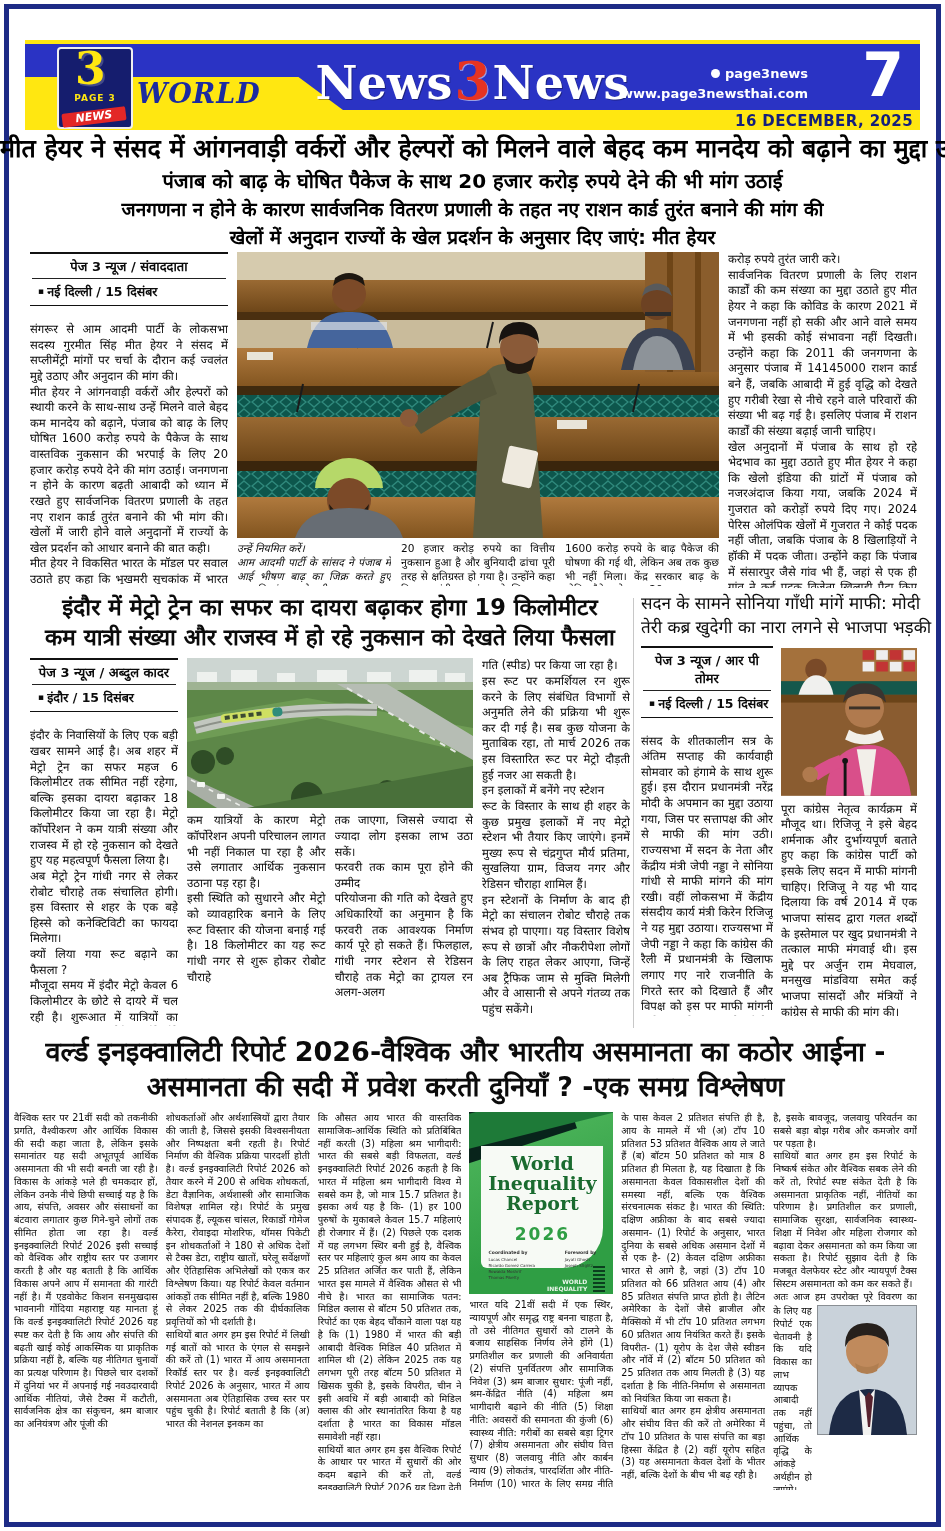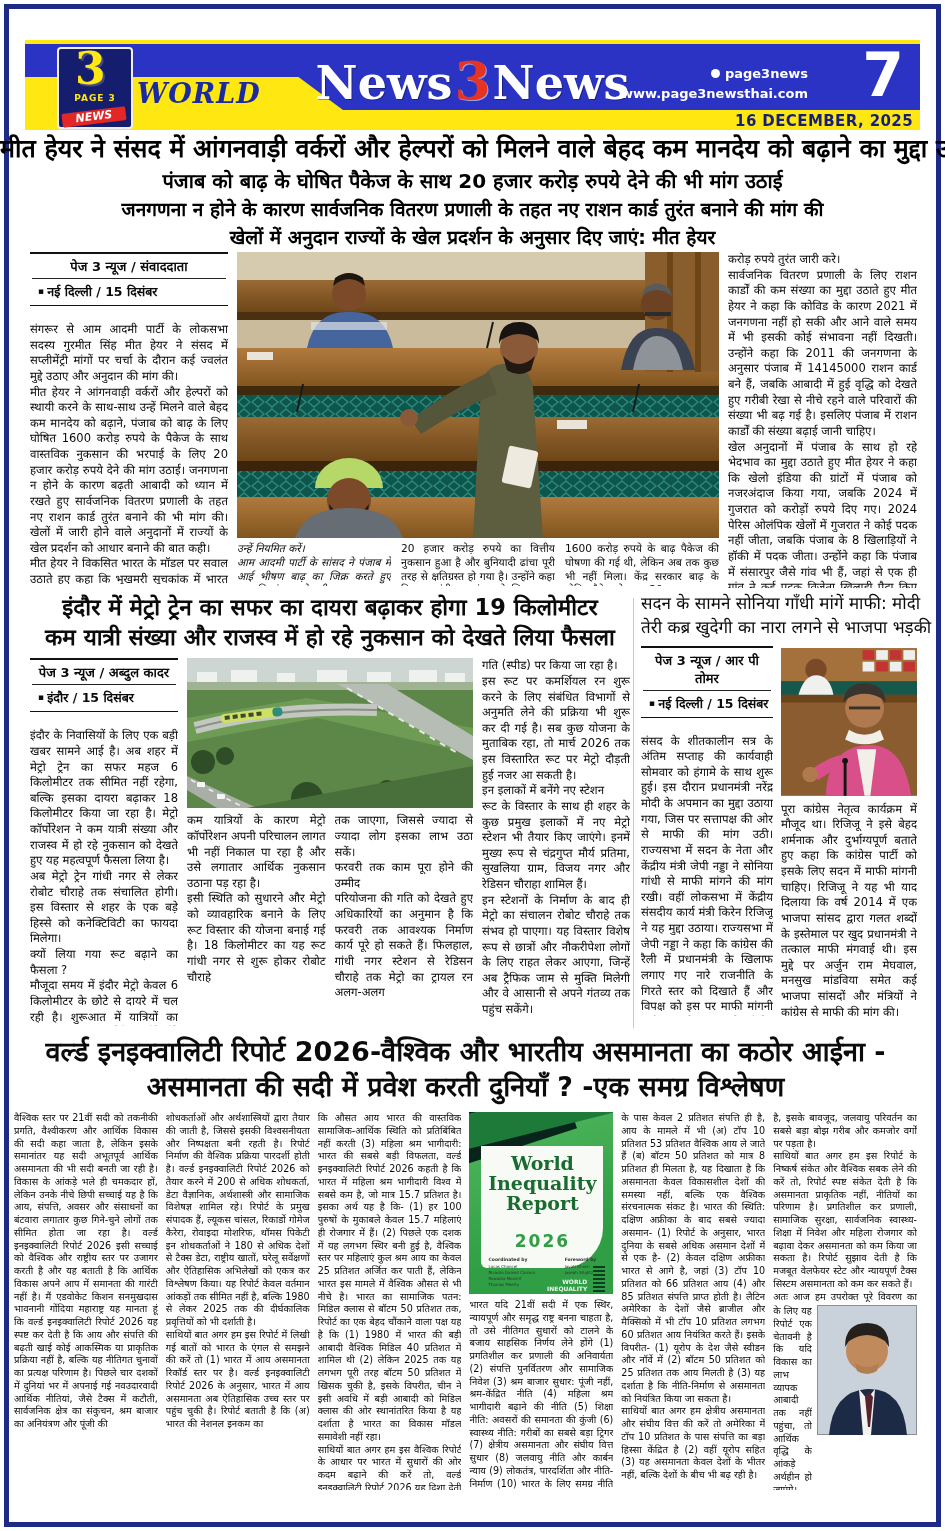--- a/index.html
+++ b/index.html
@@ -76,21 +76,21 @@
   .ineq-cols .bodytext{font-size:9.6px;line-height:1.33;}
   
   .cover{width:100%;height:182px;background:linear-gradient(160deg,#53b95f 0%,#2f9e44 70%);
          position:relative;overflow:hidden;margin-bottom:5px;}
   .cover .wedge1{position:absolute;left:-30px;top:-34px;width:130px;height:72px;background:#08241b;transform:rotate(-18deg);}
   .cover .wedge2{position:absolute;left:-20px;top:-14px;width:170px;height:34px;background:#1e7a38;transform:rotate(-14deg);}
   .cover .panel{position:absolute;left:12px;right:10px;top:34px;bottom:26px;background:#f7faf5;
                 border-radius:0 0 40px 6px;padding-top:8px;}
   .cover .ctitle{text-align:center;font-family:"DejaVu Serif","Liberation Serif",serif;
                  font-weight:bold;color:#1a6b2f;font-size:19px;line-height:1.05;}
-  .cover .cyear{text-align:center;font-weight:bold;color:#2f9e44;font-size:17px;letter-spacing:2px;margin-top:17px;}
+  .cover .cyear{text-align:center;font-weight:bold;color:#2f9e44;font-size:17px;letter-spacing:2px;margin-top:10px;}
   .cover .credits{display:flex;justify-content:space-between;padding:6px 7px 0;}
   .cover .credits div{font-size:4px;line-height:1.5;color:#333;white-space:pre-line;}
   .cover .credits .clabel{font-weight:bold;font-size:4.5px;}
   .cover .cfooter{position:absolute;left:0;right:0;bottom:2px;text-align:right;padding-right:26px;
                   color:#eaf6ea;font-weight:bold;font-size:6px;line-height:1.2;white-space:pre-line;}
   .cover .dots{position:absolute;right:8px;bottom:2px;width:12px;height:26px;
                background:repeating-linear-gradient(#0b3f1e 0 2px,transparent 2px 4px);}
   
   .c6-row{display:flex;gap:5px;margin-top:3px;}
   .c6-row .bodytext{flex:1;}

